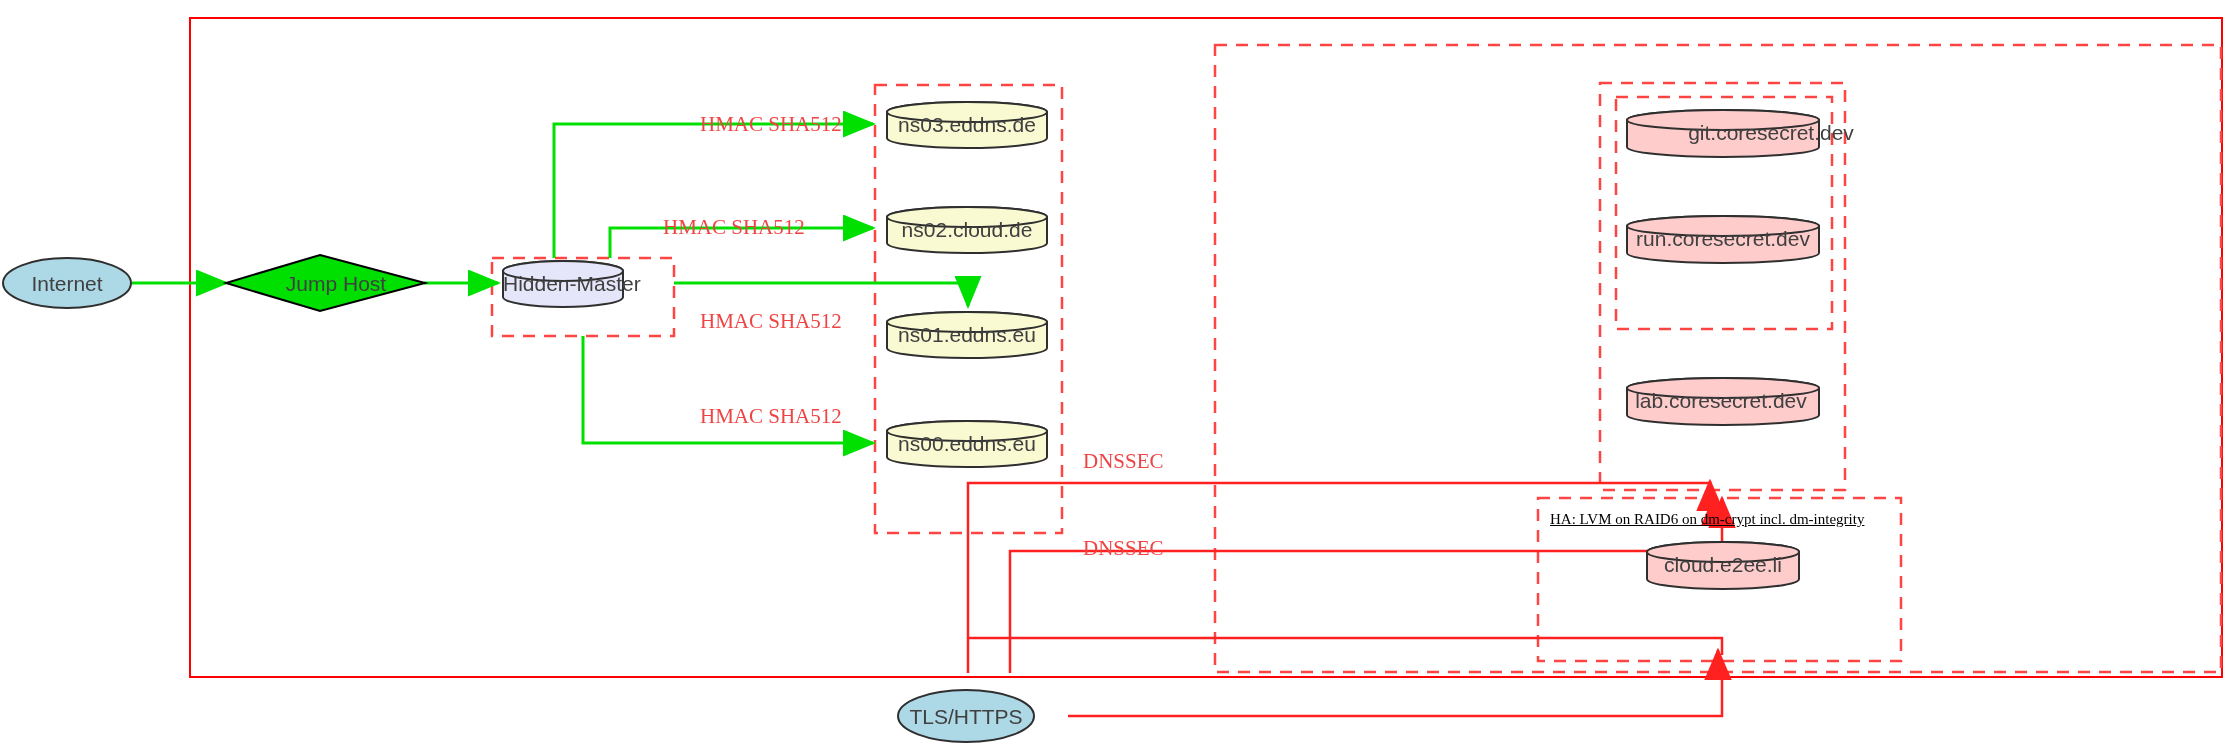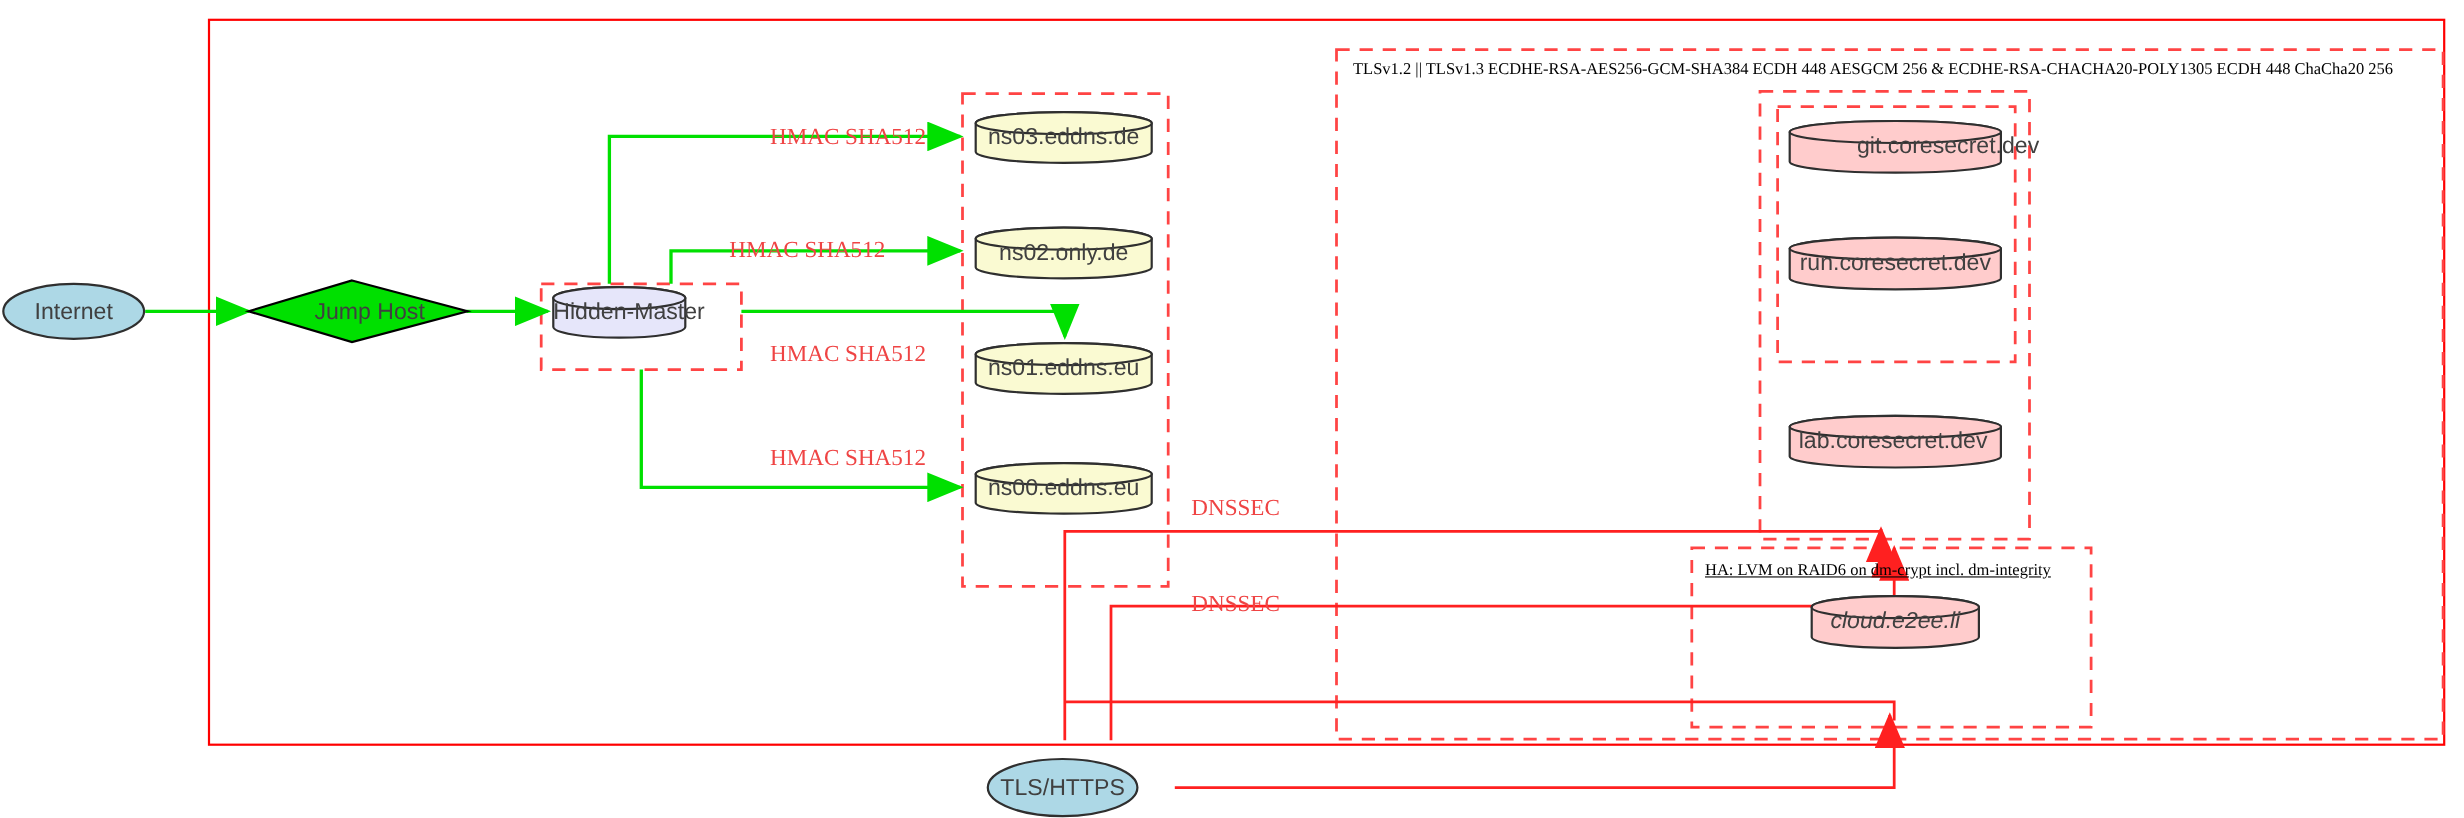--- a/index.html
+++ b/index.html
@@ -149,43 +149,42 @@
 
     <g>
       <path d="M1647,552 a76,10 0 0 1 152,0 v27 a76,10 0 0 1 -152,0 z" fill="#ffcccc" stroke="#2f2f2f" stroke-width="2"></path>
       <ellipse cx="1723" cy="552" rx="76" ry="10" fill="#ffcccc" stroke="#2f2f2f" stroke-width="2"></ellipse>
     </g>
 
     <ellipse cx="966" cy="716" rx="68" ry="26" fill="#add8e6" stroke="#2f2f2f" stroke-width="2"></ellipse>
   </svg>
 
 
-  <div class="cluster-label" style="left:1230px; top:55px;">TLSv1.2 || TLSv1.3 ECDHE-RSA-AES256-GCM-SHA384 ECDH 448 AESGCM 256 &amp; ECDHE-RSA-CHACHA20-POLY1305 ECDH 448 ChaCha20 256</div>
 
   <div class="cluster-label" style="left:1550px; top:511px;text-decoration:underline;">HA: LVM on RAID6 on dm-crypt incl. dm-integrity</div>
 
   <div class="edge-label" style="left:700px; top:112px;">HMAC SHA512</div>
   <div class="edge-label" style="left:663px; top:215px;">HMAC SHA512</div>
   <div class="edge-label" style="left:700px; top:309px;">HMAC SHA512</div>
   <div class="edge-label" style="left:700px; top:404px;">HMAC SHA512</div>
 
   <div class="edge-label" style="left:1083px; top:449px;">DNSSEC</div>
   <div class="edge-label" style="left:1083px; top:536px;">DNSSEC</div>
 
   <div class="node-label" style="left:7px; top:272px; width:120px;">Internet</div>
 
   <div class="node-label" style="left:276px; top:272px; width:120px;">Jump Host</div>
 
   <div class="node-label" style="left:503px; top:272px; width:120px;">Hidden-Master</div>
 
   <div class="node-label" style="left:887px; top:113px; width:160px;">ns03.eddns.de</div>
-  <div class="node-label" style="left:887px; top:218px; width:160px;">ns02.only.de</div>
+  <div class="node-label" style="left:887px; top:218px; width:160px;">ns02.cloud.de</div>
   <div class="node-label" style="left:887px; top:323px; width:160px;">ns01.eddns.eu</div>
   <div class="node-label" style="left:887px; top:432px; width:160px;">ns00.eddns.eu</div>
 
   <div class="node-label" style="left:1627px; top:121px; width:192px;padding-left:48px;">git.coresecret.dev</div>
   <div class="node-label" style="left:1627px; top:227px; width:192px;">run.coresecret.dev</div>
   <div class="node-label" style="left:1627px; top:389px; width:188px;">lab.coresecret.dev</div>
-  <div class="node-label" style="left:1647px; top:553px; width:152px;font-style:italic;">cloud.e2ee.li</div>
+  <div class="node-label" style="left:1647px; top:553px; width:152px;">cloud.e2ee.li</div>
 
   <div class="node-label" style="left:896px; top:705px; width:140px;">TLS/HTTPS</div>
 
 </div>
 
 </body></html>

